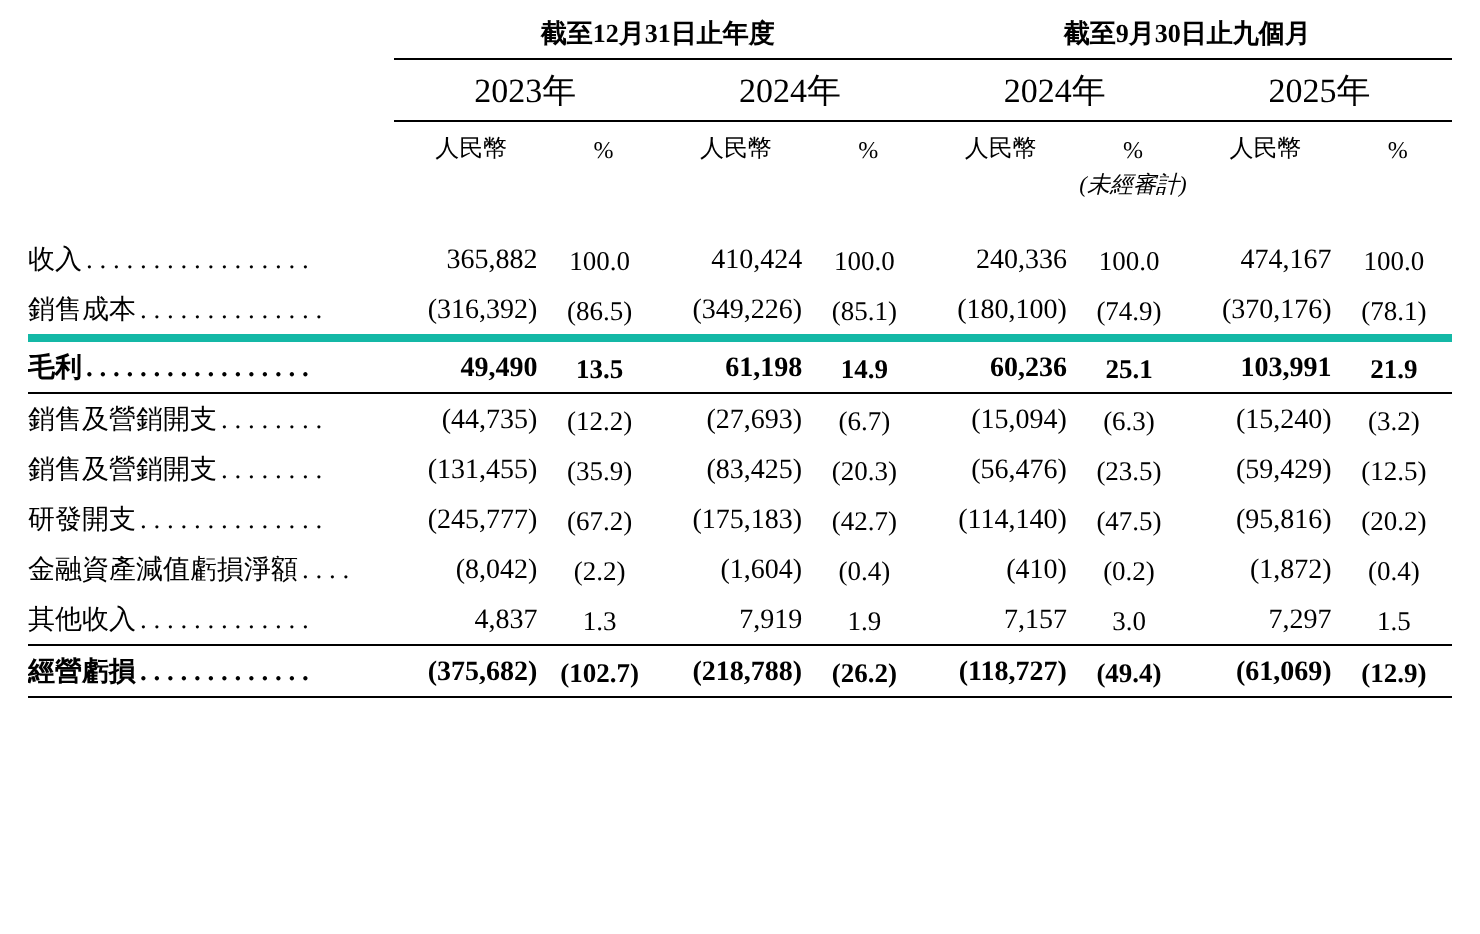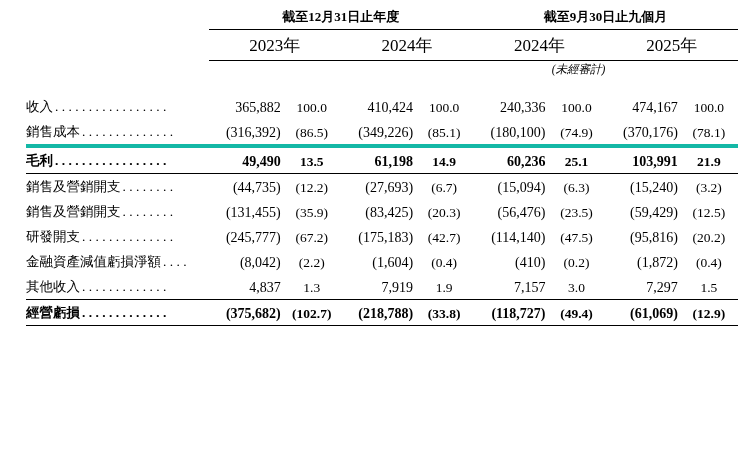--- a/index.html
+++ b/index.html
@@ -12,21 +12,21 @@
     background: #ffffff;
     font-family: "Liberation Serif", serif;
     color: #000000;
     overflow: hidden;
   }
   .sheet {
     position: relative;
     width: 740px;
     height: 467px;
     box-sizing: border-box;
-    padding: 8px 14px 0 26px;
+    padding: 8px 14px 0 14px;
   }
   table.fin {
     border-collapse: collapse;
     width: 712px;
     table-layout: fixed;
     font-size: 13.5px;
   }
   col.c-label { width: 182px; }
   col.c-num   { width: 78px; }
   col.c-pct   { width: 54px; }
@@ -117,20 +117,31 @@
         <td></td>
         <td class="hdr-group" colspan="4">截至12月31日止年度</td>
         <td class="hdr-group" colspan="4">截至9月30日止九個月</td>
       </tr>
       <tr>
         <td></td>
         <td class="hdr-year" colspan="2">2023年</td>
         <td class="hdr-year" colspan="2">2024年</td>
         <td class="hdr-year" colspan="2">2024年</td>
         <td class="hdr-year" colspan="2">2025年</td>
+      </tr>
+      <tr>
+        <td></td>
+        <td class="hdr-sub">人民幣</td>
+        <td class="hdr-sub">%</td>
+        <td class="hdr-sub">人民幣</td>
+        <td class="hdr-sub">%</td>
+        <td class="hdr-sub">人民幣</td>
+        <td class="hdr-sub">%</td>
+        <td class="hdr-sub">人民幣</td>
+        <td class="hdr-sub">%</td>
       </tr>
       <tr>
         <td></td>
         <td></td>
         <td></td>
         <td></td>
         <td></td>
         <td class="hdr-note" colspan="3">(未經審計)</td>
         <td></td>
       </tr>
@@ -234,21 +245,21 @@
         <td class="pct">3.0</td>
         <td class="num">7,297</td>
         <td class="pct">1.5</td>
       </tr>
 
       <tr class="bold total">
         <td class="rowlabel"><span>經營虧損</span><span class="dots pad-left">. . . . . . . . . . . . .</span></td>
         <td class="num">(375,682)</td>
         <td class="pct">(102.7)</td>
         <td class="num">(218,788)</td>
-        <td class="pct">(33.8)</td>
+        <td class="pct">(26.2)</td>
         <td class="num">(118,727)</td>
         <td class="pct">(49.4)</td>
         <td class="num">(61,069)</td>
         <td class="pct">(12.9)</td>
       </tr>
 
     </tbody>
   </table>
 </div>
 

